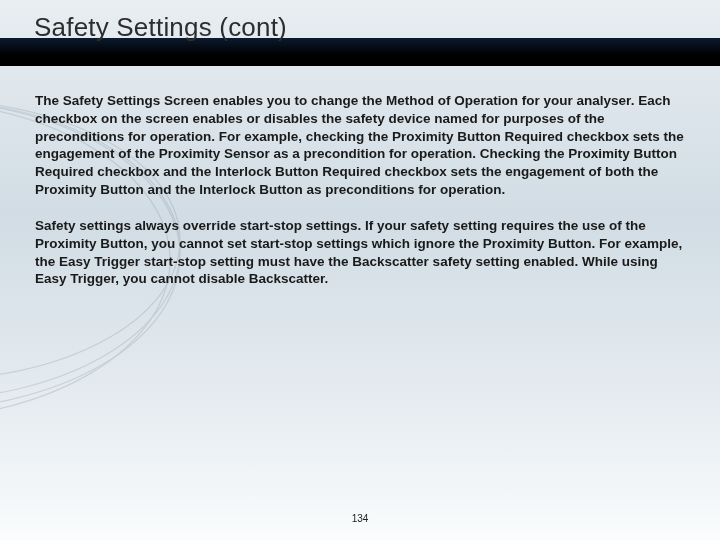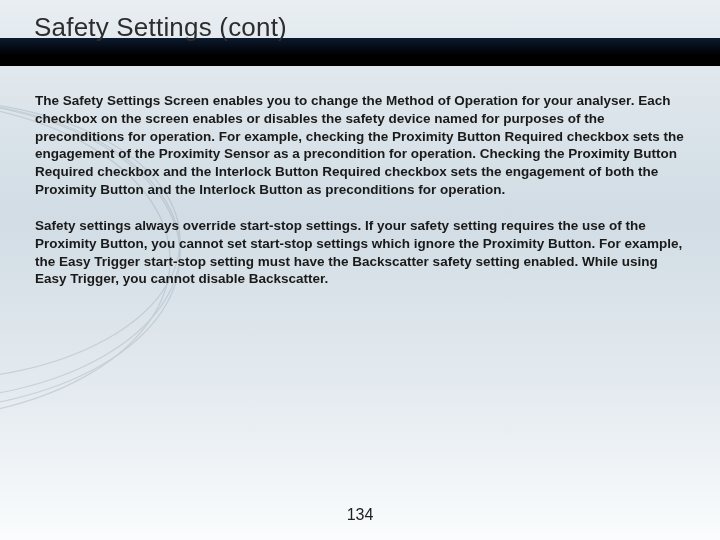--- a/index.html
+++ b/index.html
@@ -24,21 +24,21 @@
     position: absolute; left: 34px; top: 0; font-size: 26px; color: #2d2d2d;
     font-weight: 400; letter-spacing: 0.2px;
   }
   .body {
     position: absolute; left: 28px; right: 28px; top: 92px;
     color: #1a1a1a; font-size: 13.5px; line-height: 1.32; margin-left: 7px;
   }
   .body p { margin-bottom: 18px; font-weight: 600; }
   .pagenum {
     position: absolute; bottom: 16px; left: 0; width: 100%; text-align: center;
-    font-size: 16px; color: #222;
+    font-size: 10px; color: #222;
   }
   .logo {
     position: absolute; right: 14px; bottom: 8px; display: flex; align-items: center;
     gap: 3px;
   }
   .logo-text {
     font-size: 15px; font-weight: bold; font-style: italic; color: #083a78;
     letter-spacing: -0.3px;
   }
   .logo-text .uk { color: #0b4aa0; }

